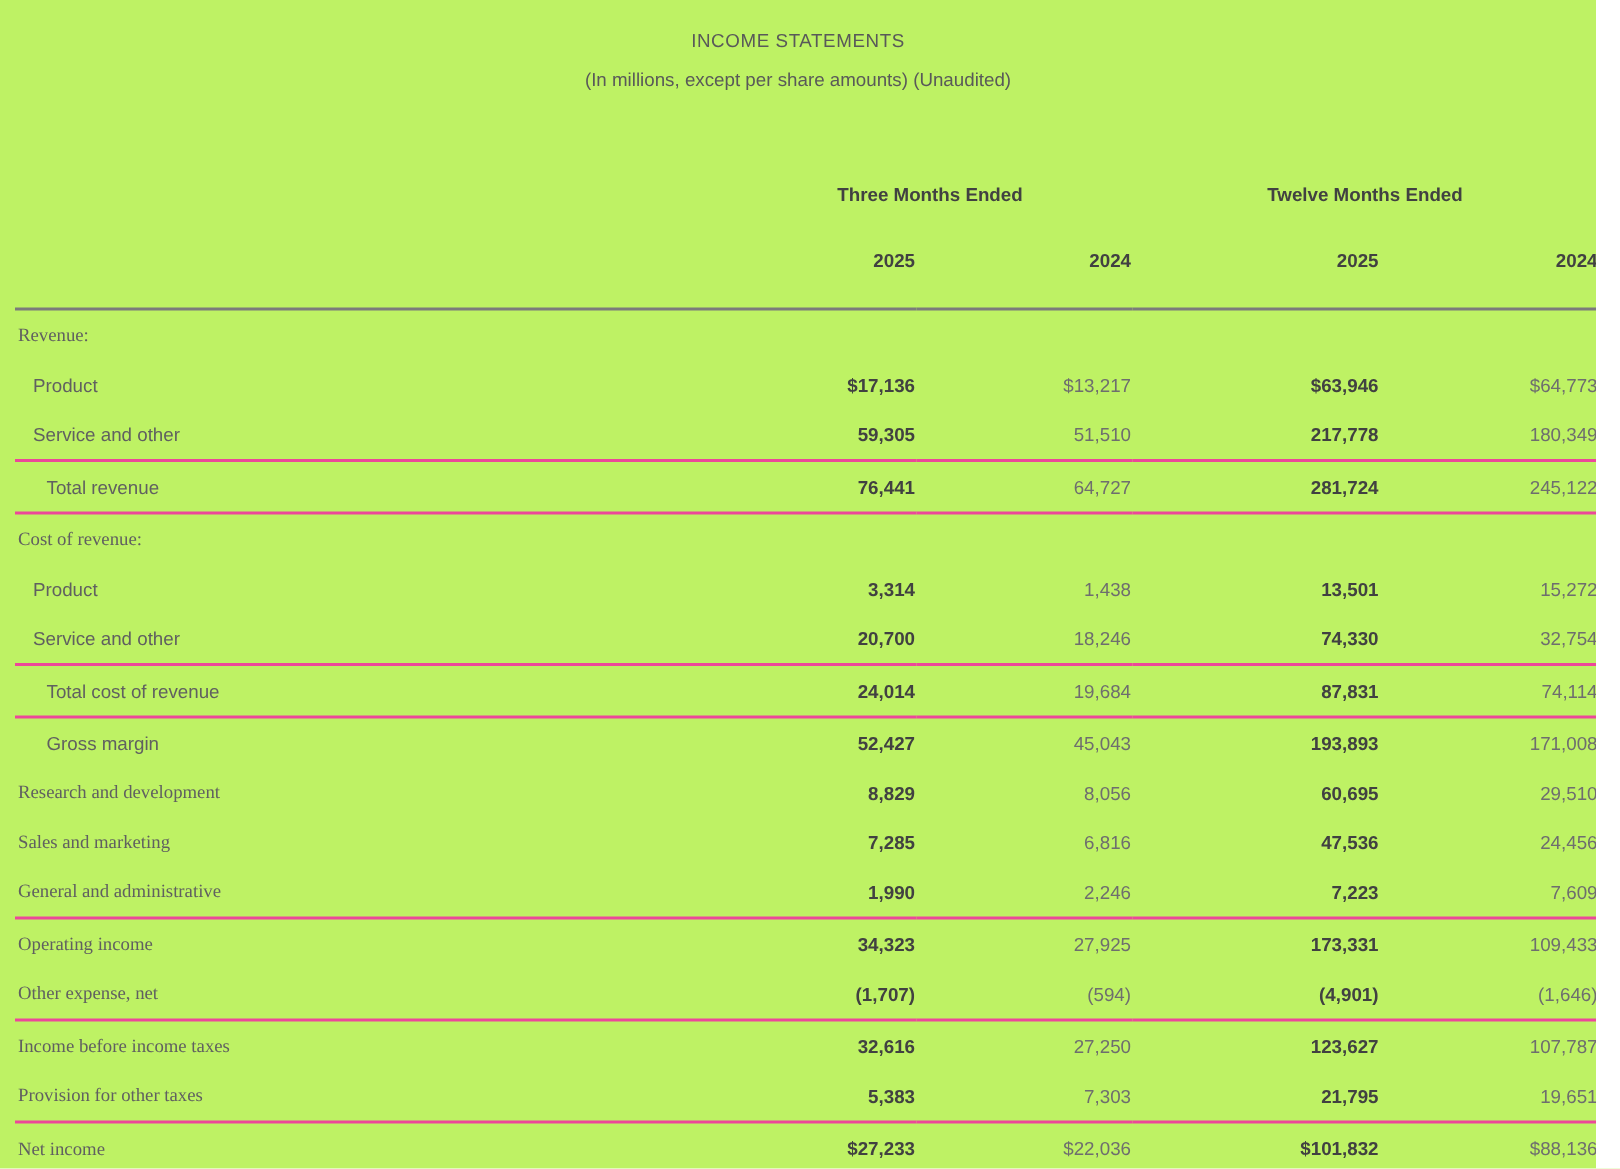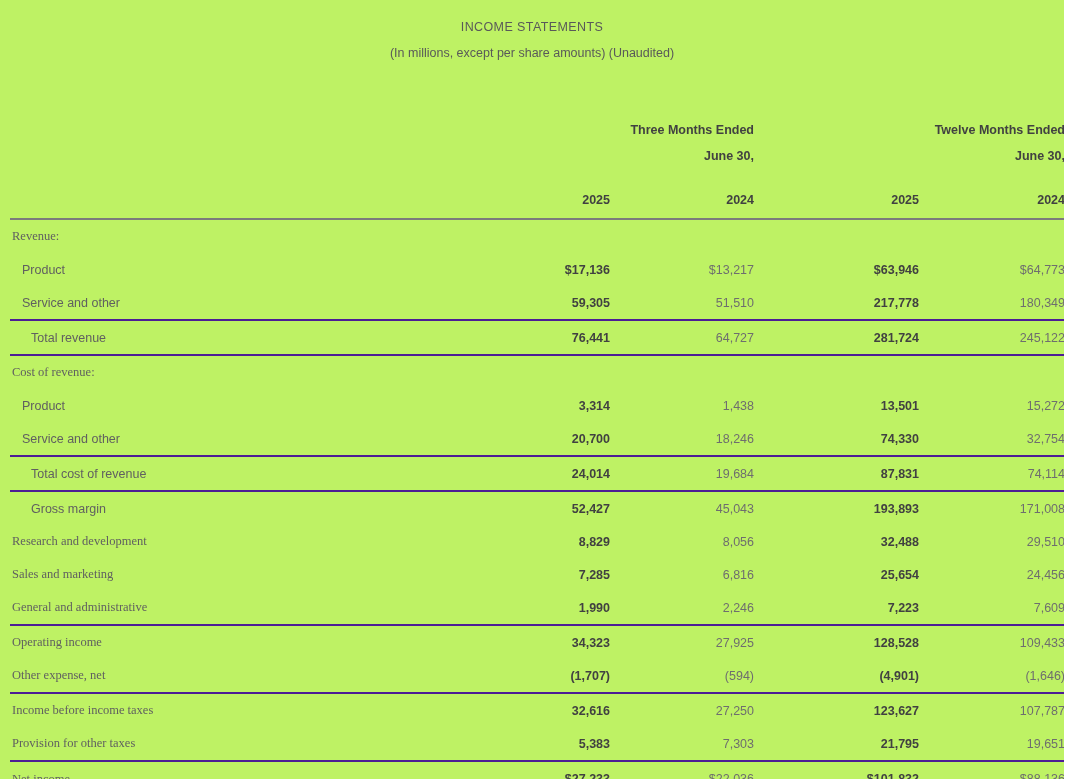--- a/index.html
+++ b/index.html
@@ -41,25 +41,26 @@
   }
   table.fin td {
     padding: 0;
     vertical-align: middle;
     overflow: hidden;
     white-space: nowrap;
   }
   tr.h1 td, tr.h2 td {
     height: 26px;
     vertical-align: bottom;
+    text-align: center;
   }
   tr.h3 td {
     height: 44px;
     vertical-align: bottom;
-    padding-bottom: 11px;
+    padding-bottom: 24px;
   }
   tr.h3 {
     border-bottom: 2px solid #7b7b7b;
   }
   .grp, .yr {
     font-weight: 700;
     color: #414141;
     text-align: right;
     padding-right: 1px !important;
   }
@@ -76,21 +77,21 @@
   .num {
     text-align: right;
     padding-right: 1px !important;
     color: #6e6e6e;
   }
   .num.b {
     font-weight: 700;
     color: #414141;
   }
   tr.rt {
-    border-top: 2px solid #4c1d95;
+    border-top: 2px solid #ec4899;
   }
   tr.pb td.num {
     border-bottom: 2px solid #7b7b7b;
   }
 </style>
 </head>
 <body>
 
 <div class="page">
 
@@ -108,25 +109,20 @@
       <col style="width:146px">
     </colgroup>
 
     <tbody>
         <tr class="h1">
       <td class="lbl"></td>
       <td class="grp" colspan="2">Three Months Ended</td>
       <td class="grp" colspan="2">Twelve Months Ended</td>
     </tr>
 
-    <tr class="h2">
-      <td class="lbl"></td>
-      <td class="grp" colspan="2">June 30,</td>
-      <td class="grp" colspan="2">June 30,</td>
-    </tr>
 
     <tr class="h3">
       <td class="lbl"></td>
       <td class="yr">2025</td>
       <td class="yr">2024</td>
       <td class="yr">2025</td>
       <td class="yr">2024</td>
     </tr>
 
     <tr class="r sec">
@@ -198,45 +194,45 @@
       <td class="num b">52,427</td>
       <td class="num">45,043</td>
       <td class="num b">193,893</td>
       <td class="num">171,008</td>
     </tr>
 
     <tr class="r flat">
       <td class="lbl">Research and development</td>
       <td class="num b">8,829</td>
       <td class="num">8,056</td>
-      <td class="num b">32,488</td>
+      <td class="num b">60,695</td>
       <td class="num">29,510</td>
     </tr>
 
     <tr class="r flat">
       <td class="lbl">Sales and marketing</td>
       <td class="num b">7,285</td>
       <td class="num">6,816</td>
-      <td class="num b">25,654</td>
+      <td class="num b">47,536</td>
       <td class="num">24,456</td>
     </tr>
 
     <tr class="r flat">
       <td class="lbl">General and administrative</td>
       <td class="num b">1,990</td>
       <td class="num">2,246</td>
       <td class="num b">7,223</td>
       <td class="num">7,609</td>
     </tr>
 
     <tr class="r flat rt">
       <td class="lbl">Operating income</td>
       <td class="num b">34,323</td>
       <td class="num">27,925</td>
-      <td class="num b">128,528</td>
+      <td class="num b">173,331</td>
       <td class="num">109,433</td>
     </tr>
 
     <tr class="r flat">
       <td class="lbl">Other expense, net</td>
       <td class="num b">(1,707)</td>
       <td class="num">(594)</td>
       <td class="num b">(4,901)</td>
       <td class="num">(1,646)</td>
     </tr>

